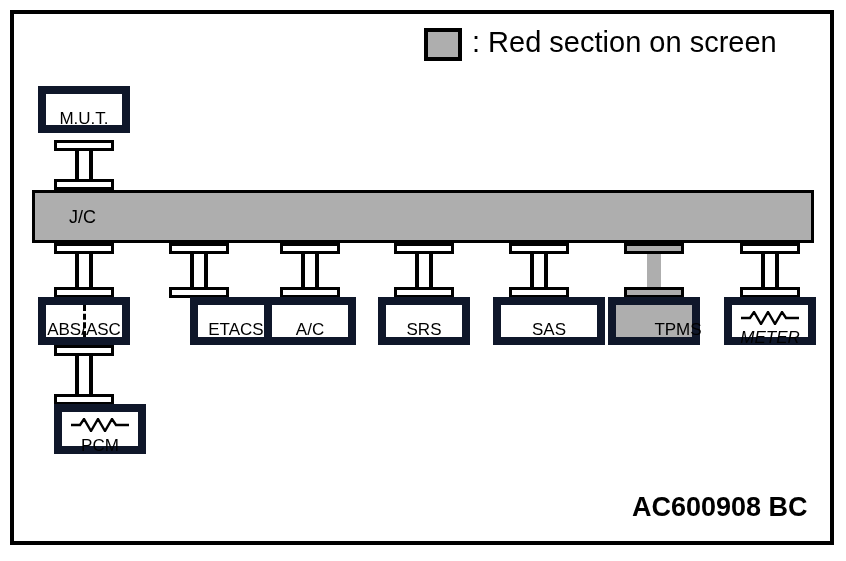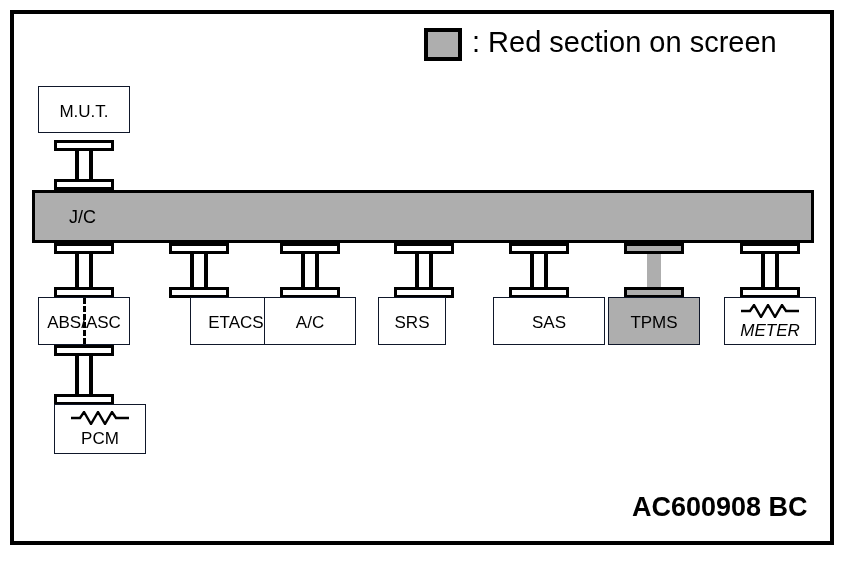--- a/index.html
+++ b/index.html
@@ -46,21 +46,21 @@
     margin-left: 10px;
     font-size: 29px;
     color: #000000;
     white-space: nowrap;
     line-height: 1;
   }
 
   
   .node {
     position: absolute;
-    border: 1px solid #0f172a;
+    border: 8px solid #0f172a;
     background: #ffffff;
     box-sizing: border-box;
   }
   .node.highlight {
     background: #aeaeae;
   }
   .node-label {
     position: absolute;
     left: 0;
     width: 100%;
@@ -239,30 +239,30 @@
   </div>
 
   <div class="node" id="node-etacs" style="left:153px; top:297px; width:92px; height:48px;margin-left:37px;">
     <div class="node-label" style="top:16px;">ETACS</div>
   </div>
 
   <div class="node" id="node-ac" style="left:264px; top:297px; width:92px; height:48px;">
     <div class="node-label" style="top:16px;">A/C</div>
   </div>
 
-  <div class="node" id="node-srs" style="left:378px; top:297px; width:68px; height:48px;">
+  <div class="node" id="node-srs" style="left:378px; top:297px; width:92px; height:48px;">
     <div class="node-label" style="top:16px;">SRS</div>
   </div>
 
   <div class="node" id="node-sas" style="left:493px; top:297px; width:112px; height:48px;">
     <div class="node-label" style="top:16px;">SAS</div>
   </div>
 
   <div class="node highlight" id="node-tpms" style="left:608px; top:297px; width:92px; height:48px;">
-    <div class="node-label" style="top:16px;">TPMS</div>
+    <div class="node-label" style="top:16px;padding-left:24px;">TPMS</div>
   </div>
 
   <div class="node" id="node-meter" style="left:724px; top:297px; width:92px; height:48px;">
     <div class="resistor" style="top:6px;">
       <svg viewBox="0 0 58 14" width="58" height="14" preserveAspectRatio="none">
         <polyline points="0,7 9,7 13,1 20,13 27,1 34,13 41,1 45,7 58,7" fill="none" stroke="#000000" stroke-width="2.4" stroke-linejoin="miter" stroke-linecap="butt"></polyline>
       </svg>
     </div>
     <div class="node-label" style="top:24px;font-style:italic;">METER</div>
   </div>

